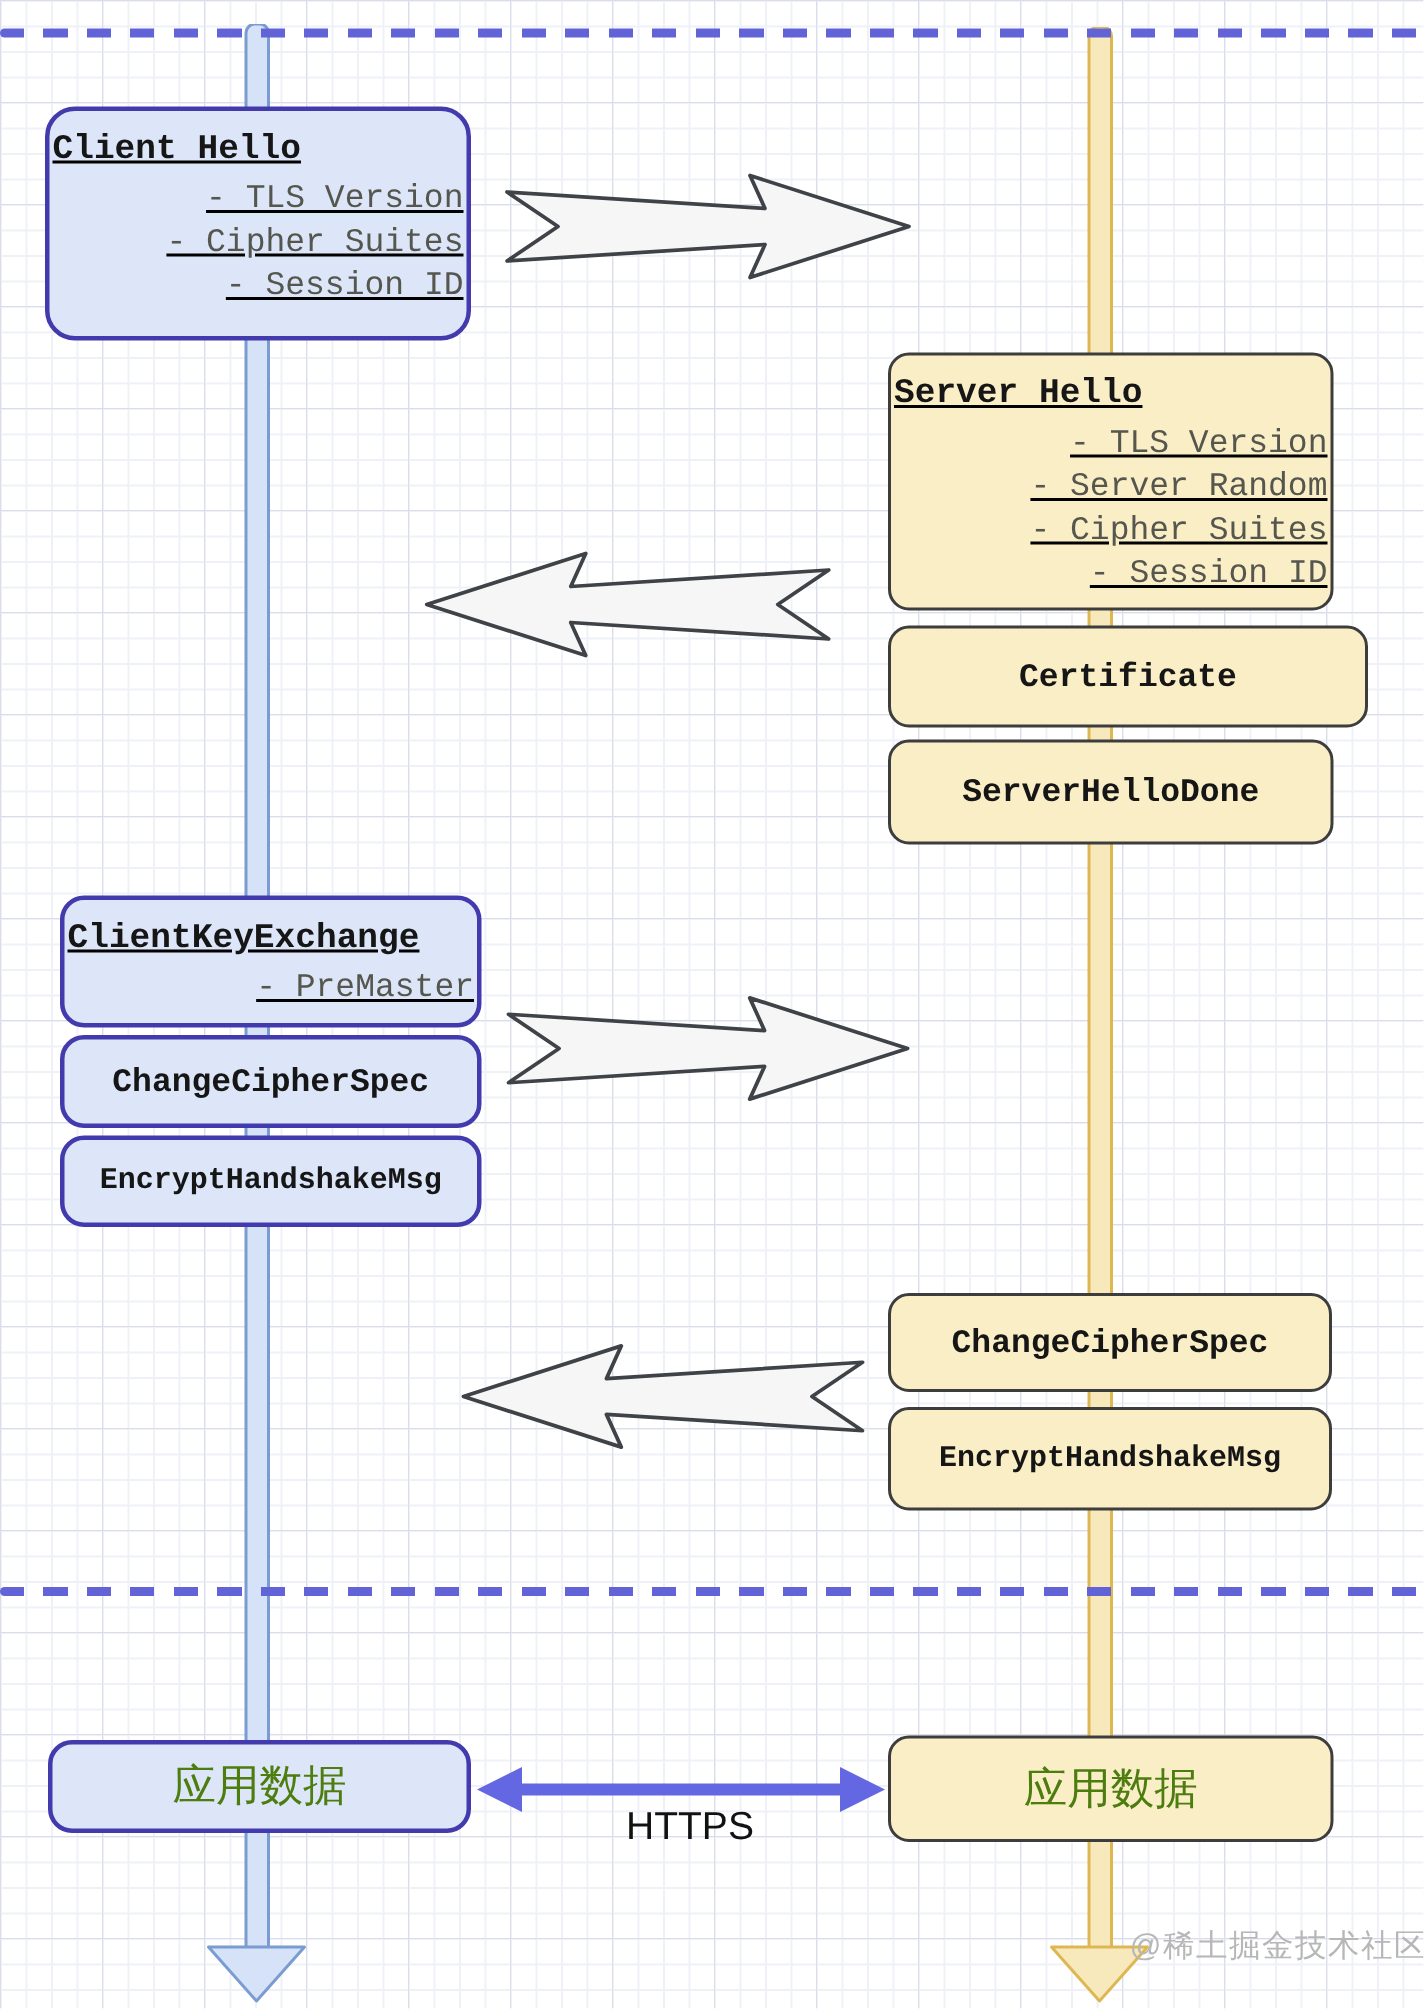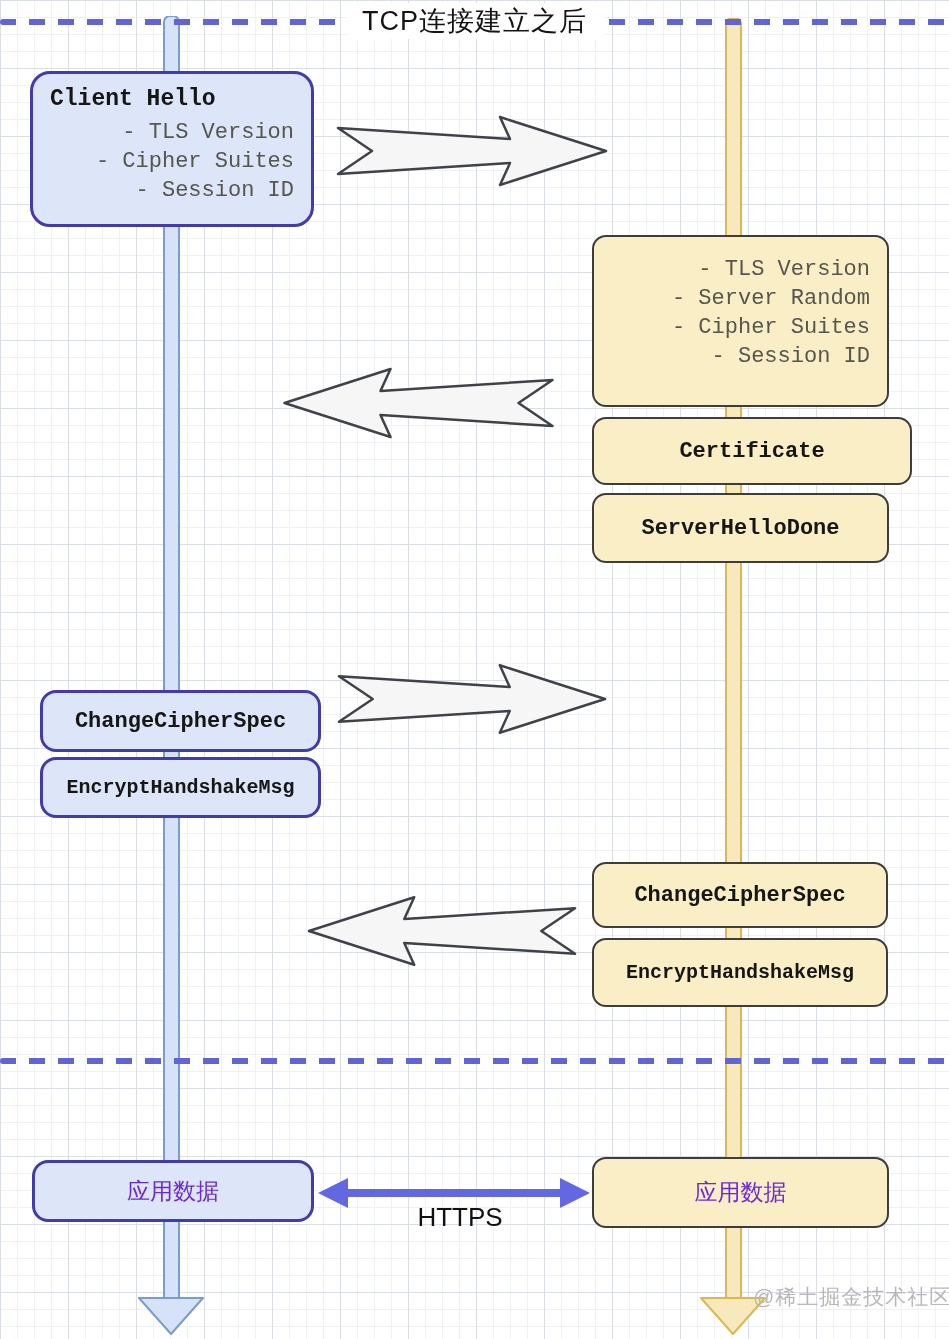--- a/index.html
+++ b/index.html
@@ -20,37 +20,37 @@
     border-radius:3px;
   }
   .phase-title{
     position:absolute;top:3px;left:50%;transform:translateX(-50%);
     background:#ffffff;padding:0 16px;z-index:5;
     font-size:27px;color:#141414;letter-spacing:1px;white-space:nowrap;
   }
   .box{position:absolute;z-index:3;box-sizing:border-box;}
   .box-blue{background:#dce6f8;border:3px solid #423aad;border-radius:16px;}
   .box-yellow{background:#faeec7;border:2.5px solid #3d3d3d;border-radius:14px;}
-  .box-pad{padding:12px 17px;}
+  .box-pad{padding:12px 2px;text-decoration:underline;}
   .box-title{
     font-family:"Liberation Mono","DejaVu Sans Mono",monospace;
     font-weight:bold;font-size:23px;color:#161616;white-space:nowrap;
   }
   .box-items{margin-top:6px;padding-left:24px;text-align:right;}
   .box-item{
     font-family:"Liberation Mono","DejaVu Sans Mono",monospace;
     font-size:22px;line-height:29px;color:#55564d;white-space:nowrap;
   }
   .box-center{display:flex;align-items:center;justify-content:center;}
   .label-mono{
     font-family:"Liberation Mono","DejaVu Sans Mono",monospace;
     font-weight:bold;font-size:22px;color:#161616;white-space:nowrap;
   }
   .label-mono-sm{font-size:20px;}
-  .label-cjk{font-size:23px;color:#6d28d9;white-space:nowrap;}
+  .label-cjk{font-size:29px;color:#4d7c0f;white-space:nowrap;}
   .flow-arrow{position:absolute;z-index:2;}
   .lifeline{position:absolute;z-index:1;}
   .https-label{
     position:absolute;left:396px;top:1158px;width:128px;text-align:center;z-index:3;
     font-size:26px;color:#111;margin-top:44px;
   }
   .https-arrow{position:absolute;left:316px;top:1174px;z-index:2;}
   .watermark{
     position:absolute;left:753px;top:1283px;z-index:5;
     font-size:21px;color:#b7b7b7;letter-spacing:1px;white-space:nowrap;
@@ -65,21 +65,20 @@
     <rect x="29" y="0" width="15" height="1288" rx="6" fill="#d6e2f7" stroke="#7b9cd0" stroke-width="2"></rect>
     <polygon points="4,1282 68,1282 36,1318" fill="#d6e2f7" stroke="#7b9cd0" stroke-width="2" stroke-linejoin="round"></polygon>
   </svg>
   <svg class="lifeline" style="left:697px;top:18px;" width="72" height="1320" viewBox="0 0 72 1320">
     <rect x="29" y="0" width="15" height="1286" rx="6" fill="#f8e9bc" stroke="#ddb852" stroke-width="2"></rect>
     <polygon points="4,1280 68,1280 36,1316" fill="#f8e9bc" stroke="#ddb852" stroke-width="2" stroke-linejoin="round"></polygon>
   </svg>
 
   <div class="dash-line" style="top:19px;"></div>
   <div class="dash-line" style="top:1058px;"></div>
-  <div class="phase-title">TCP连接建立之后</div>
 
   <svg class="flow-arrow" style="left:332px;top:106px;" width="280" height="90" viewBox="0 0 280 90">
     <polygon points="6,22 178,33 168,11 274,45 168,79 178,57 6,68 40,45" fill="#f6f6f6" stroke="#3f4348" stroke-width="2.5" stroke-linejoin="round"></polygon>
   </svg>
   <svg class="flow-arrow" style="left:276px;top:358px;" width="285" height="90" viewBox="0 0 280 90">
     <polygon points="274,22 102,33 112,11 6,45 112,79 102,57 274,68 240,45" fill="#f6f6f6" stroke="#3f4348" stroke-width="2.5" stroke-linejoin="round"></polygon>
   </svg>
   <svg class="flow-arrow" style="left:333px;top:654px;" width="278" height="90" viewBox="0 0 280 90">
     <polygon points="6,22 178,33 168,11 274,45 168,79 178,57 6,68 40,45" fill="#f6f6f6" stroke="#3f4348" stroke-width="2.5" stroke-linejoin="round"></polygon>
   </svg>
@@ -90,34 +89,41 @@
   <div class="box box-blue box-pad" style="left:30px;top:71px;width:284px;height:156px;border-radius:20px;">
     <div class="box-title">Client Hello</div>
     <div class="box-items">
       <div class="box-item">- TLS Version</div>
       <div class="box-item">- Cipher Suites</div>
       <div class="box-item">- Session ID</div>
     </div>
   </div>
 
   <div class="box box-yellow box-pad" style="left:592px;top:235px;width:297px;height:172px;">
+    <div class="box-title">Server Hello</div>
     <div class="box-items">
       <div class="box-item">- TLS Version</div>
       <div class="box-item">- Server Random</div>
       <div class="box-item">- Cipher Suites</div>
       <div class="box-item">- Session ID</div>
     </div>
   </div>
   <div class="box box-yellow box-center" style="left:592px;top:417px;width:320px;height:68px;">
     <span class="label-mono">Certificate</span>
   </div>
   <div class="box box-yellow box-center" style="left:592px;top:493px;width:297px;height:70px;">
     <span class="label-mono">ServerHelloDone</span>
   </div>
 
+  <div class="box box-blue box-pad" style="left:40px;top:597px;width:281px;height:88px;">
+    <div class="box-title">ClientKeyExchange</div>
+    <div class="box-items" style="padding-left:56px;">
+      <div class="box-item">- PreMaster</div>
+    </div>
+  </div>
   <div class="box box-blue box-center" style="left:40px;top:690px;width:281px;height:62px;">
     <span class="label-mono">ChangeCipherSpec</span>
   </div>
   <div class="box box-blue box-center" style="left:40px;top:757px;width:281px;height:61px;">
     <span class="label-mono label-mono-sm">EncryptHandshakeMsg</span>
   </div>
 
   <div class="box box-yellow box-center" style="left:592px;top:862px;width:296px;height:66px;">
     <span class="label-mono">ChangeCipherSpec</span>
   </div>

